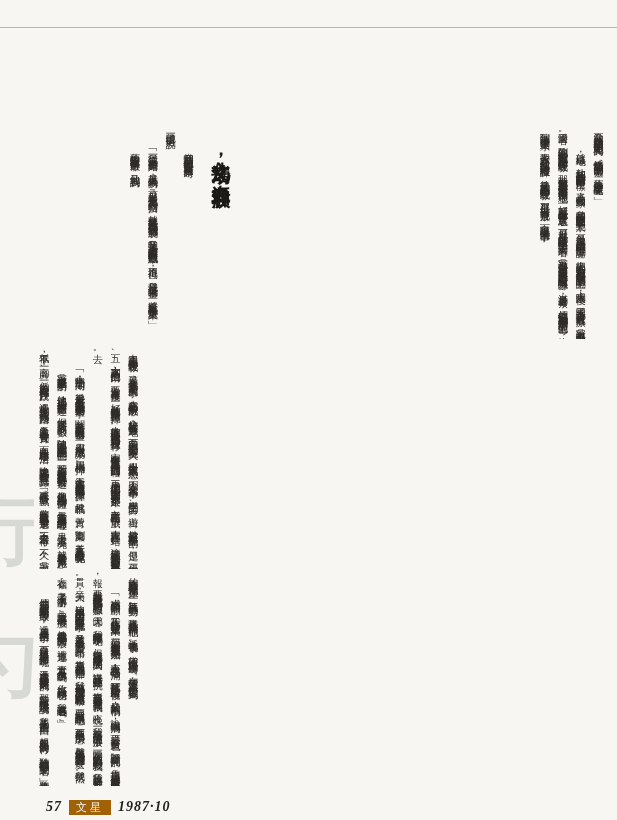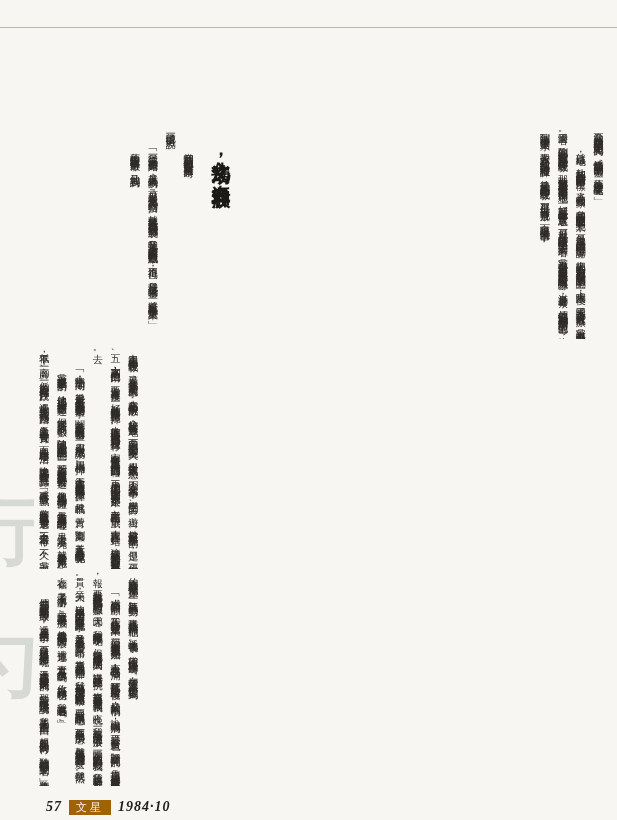--- a/index.html
+++ b/index.html
@@ -106,14 +106,14 @@
   <div class="vtext">
     <p>的痔瘡和肝炎使他倒在床上，無法再出外勞動。隊長算是特別照顧他，派他去養鴨子。當他回憶這段往事時，在「望盡天涯路」一文中這樣寫到：</p>
     <p class="ind">「感謝領導的照顧，我工作中格外兢兢業業，但偏偏有一隻黃毛乳鴨突然死了，有人說我心懷不滿，打死鴨子是階級報復。於是解剖小鴨，說內臟無病，只頭骨有瘀血色，證明是打死的。指導員根據『無產階級立場堅定者』的彙報，要我向群眾交代打死鴨子的思想根源。天哪，我怎會打死鴨子呢？但像我這種資產階級立場的人，講話只能算是頑抗，指導員要發動全連批判我。夜晚，我這一向不哭泣的人落淚了。睡在同一炕上的同學勸慰我，我說這簡直是『十五貫』。第二天，這位同學用不平的口吻在群衆中評議此事，並又重復了我引的『十五貫』比喻。指導員又把我叫到連部，我以為他可能發現了自己的武斷與粗暴，要同我談談思想吧！然而他更加憤怒了，聲色俱厲地責問我說過了什麼，我愕然了。他盛怒之下捲了捲衣袖：『老子上了水滸傳了！』我更摸不著頭腦，他看我確是尚未開竅，補充道：『十五貫不是水滸傳嗎？你以為只你聰明，我沒有看過嗎？』」</p>
     <p class="ind">他們就是在這種無知老粗的「專政」下，過著委屈偷生的日子，而且這種日子還不知何時了呢。潘天壽就是這樣被折磨而死的。那時吳冠中也曾感嘆地說：「我失去了作畫的自由，想起留在巴黎的同行，聽說他們都已舉世聞名了。」聽來也實</p>
   </div>
 </div>
 
 <div class="footer">
   <span class="pageno">57</span>
   <span class="mag-box">文星</span>
-  <span class="issue">1984·10</span>
+  <span class="issue">1987·10</span>
 </div>
 
 </body></html>

